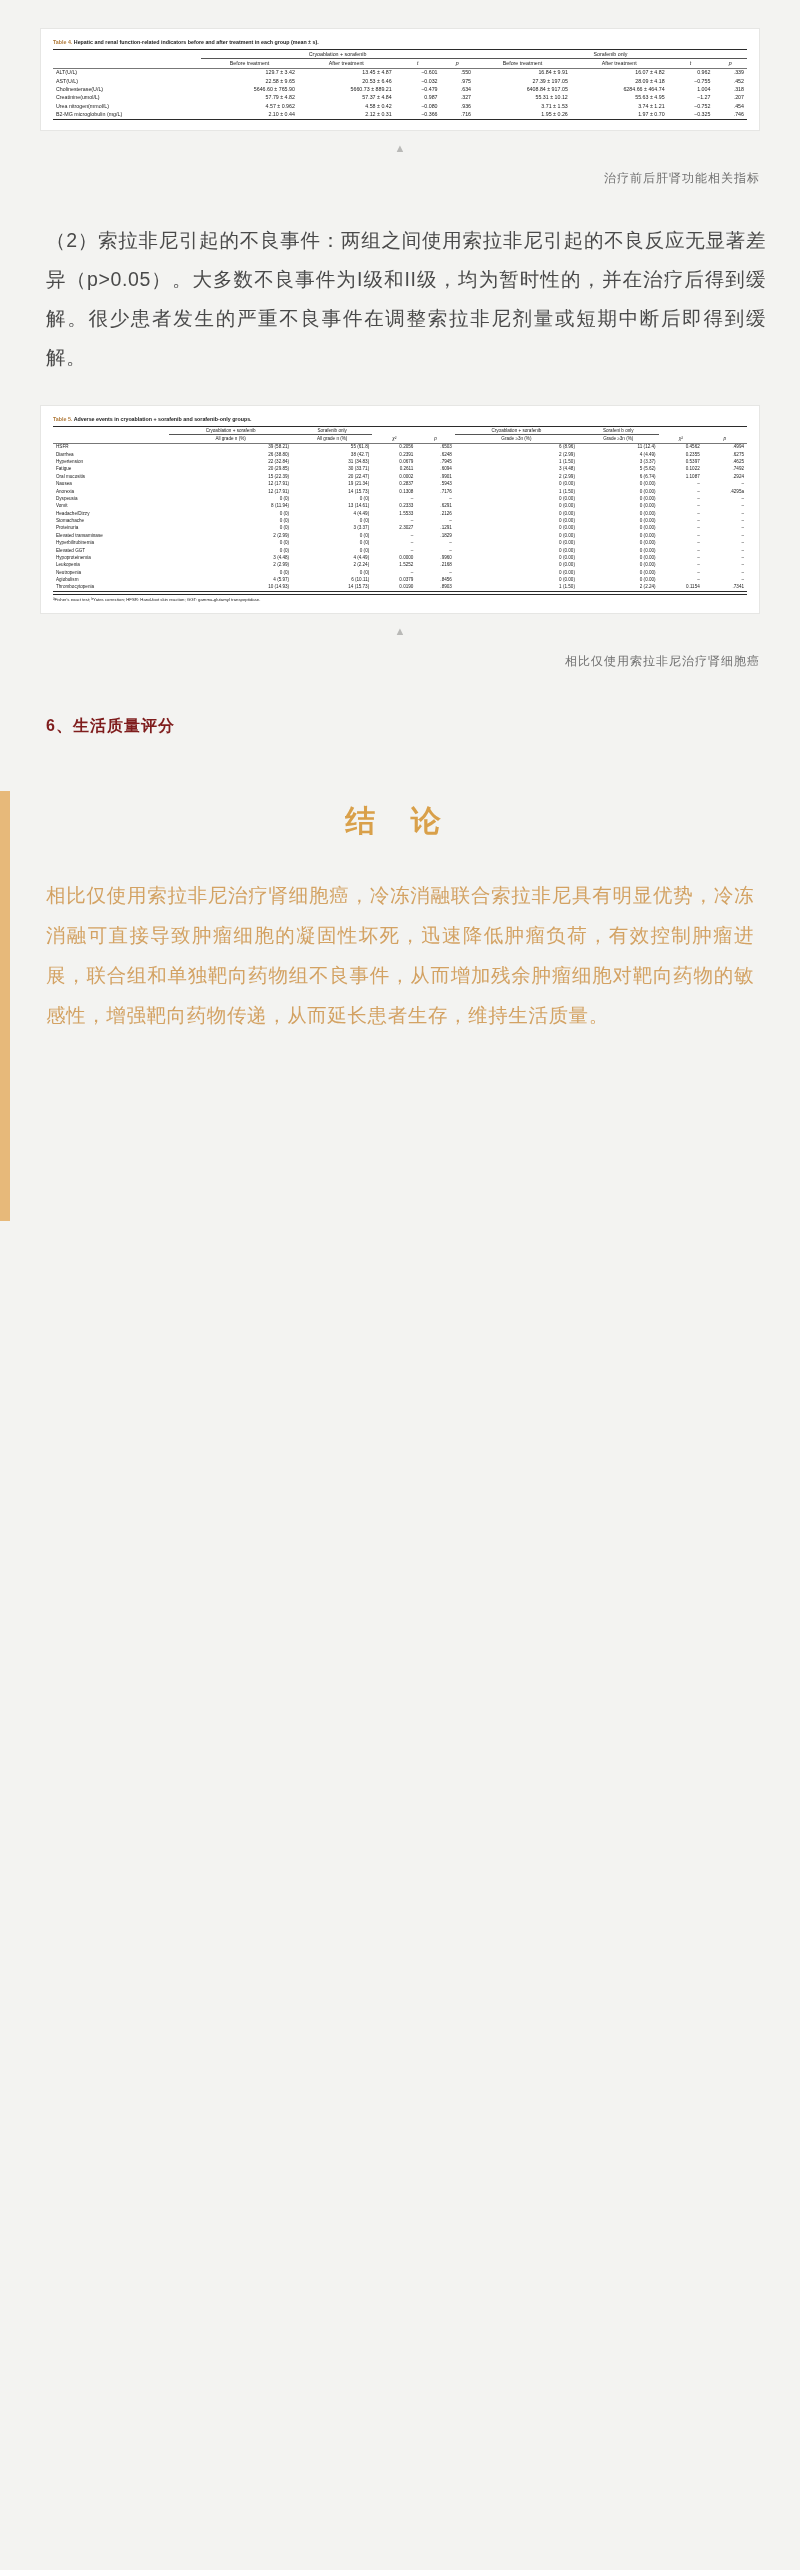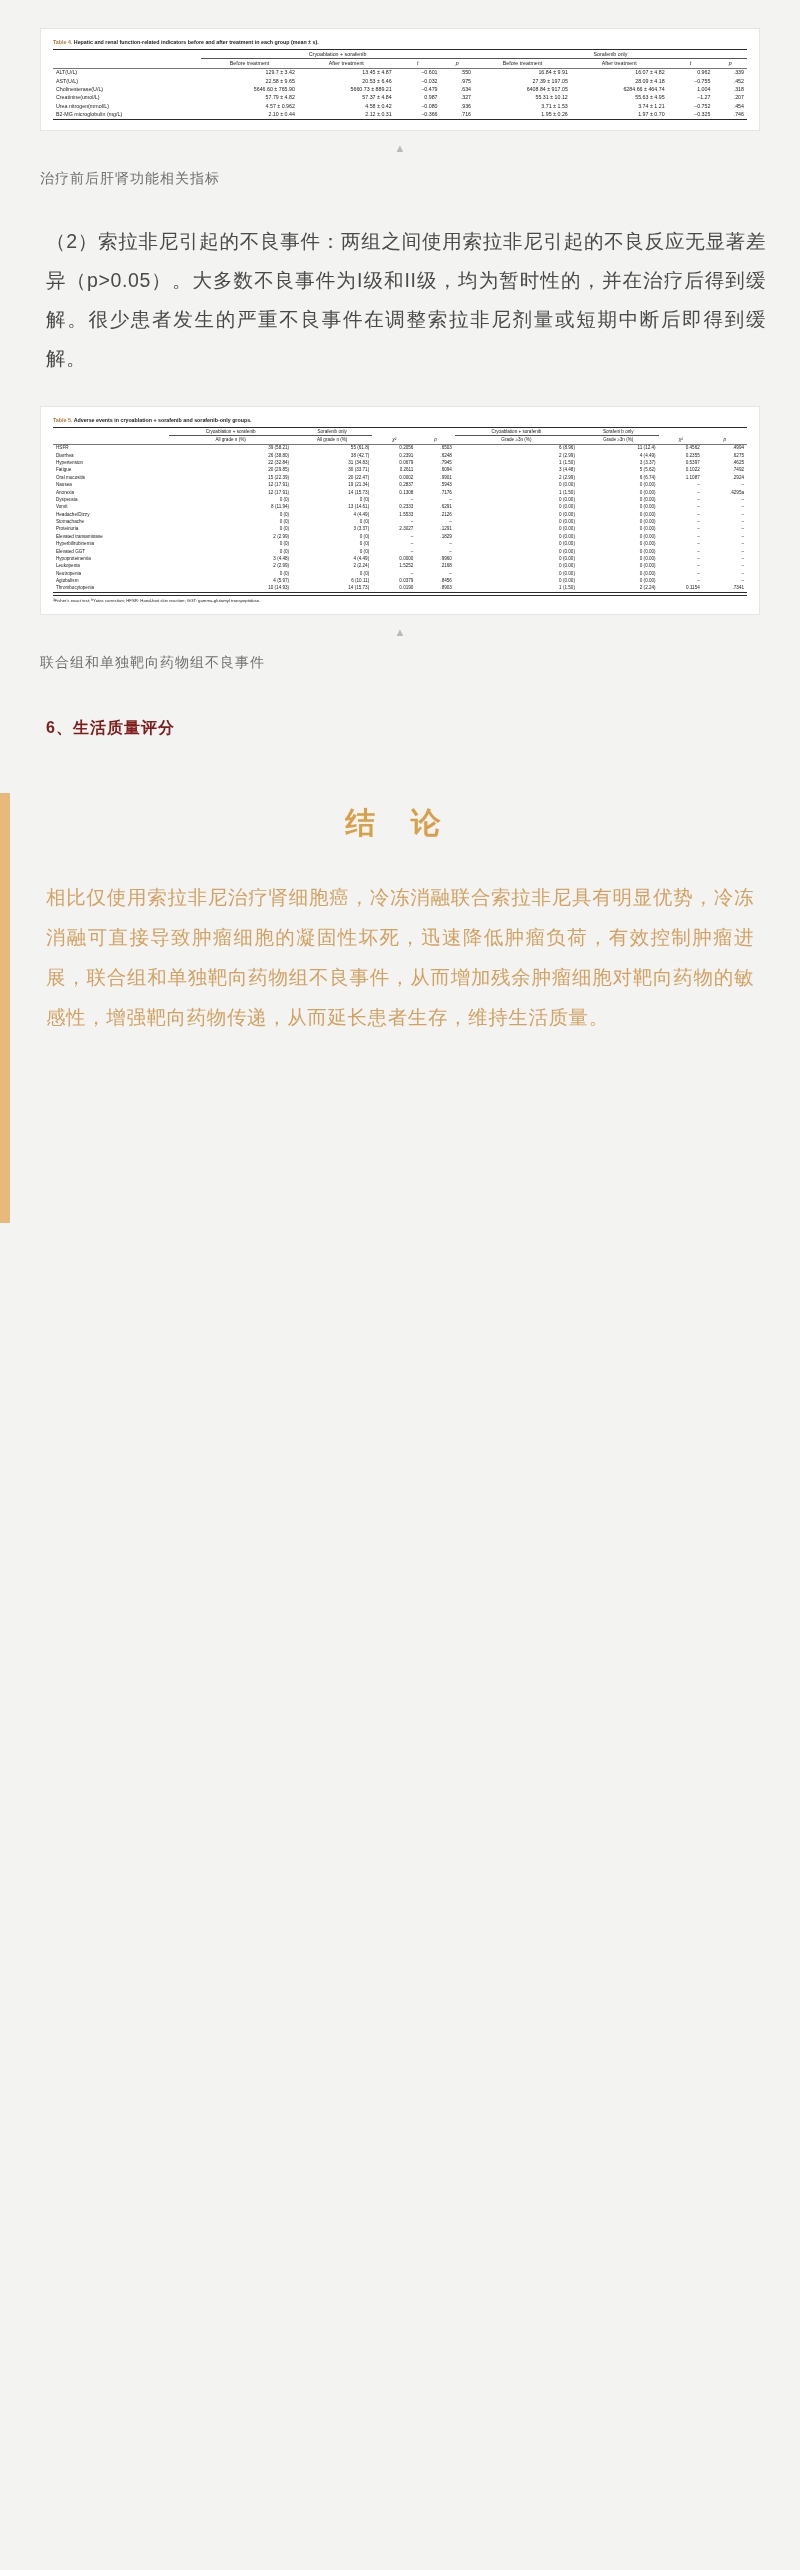--- a/index.html
+++ b/index.html
@@ -64,22 +64,22 @@
   .ital{font-style:italic;}
   .fnote{
     font-size:4.3px;
     color:#1b1b1b;
     padding-top:2px;
     border-top:0.7px solid #2b2b2b;
     margin-top:2px;
     line-height:1.4;
   }
   .fig-caption{
-    text-align:left;
-    font-size:14px;
+    text-align:right;
+    font-size:12px;
     color:#6f6f6f;
     margin:16px 40px 0 40px;
     letter-spacing:1px;
   }
   .fig-arrow{
     text-align:center;
     color:#b9b9b7;
     font-size:11px;
     margin-top:12px;
     line-height:1;
@@ -496,21 +496,21 @@
                 <td>0.1154</td>
                 <td>.7341</td>
               </tr>
           </tbody>
         </table>
         <div class="fnote">ªFisher's exact test; ᵇYates correction; HFSR: Hand-foot skin reaction; GGT: gamma-glutamyl transpeptidase.</div>
       </div>
     </div>
 
     <div class="fig-arrow">▲</div>
-    <div class="fig-caption">联合组和单独靶向药物组不良事件</div>
+    <div class="fig-caption">相比仅使用索拉非尼治疗肾细胞癌</div>
 
 
     <div class="section-head">6、生活质量评分</div>
 
     <div class="concl">
       <div class="left-bar"></div>
       <div class="concl-title">结 论</div>
       <div class="concl-body">相比仅使用索拉非尼治疗肾细胞癌，冷冻消融联合索拉非尼具有明显优势，冷冻消融可直接导致肿瘤细胞的凝固性坏死，迅速降低肿瘤负荷，有效控制肿瘤进展，联合组和单独靶向药物组不良事件，从而增加残余肿瘤细胞对靶向药物的敏感性，增强靶向药物传递，从而延长患者生存，维持生活质量。</div>
     </div>
 

